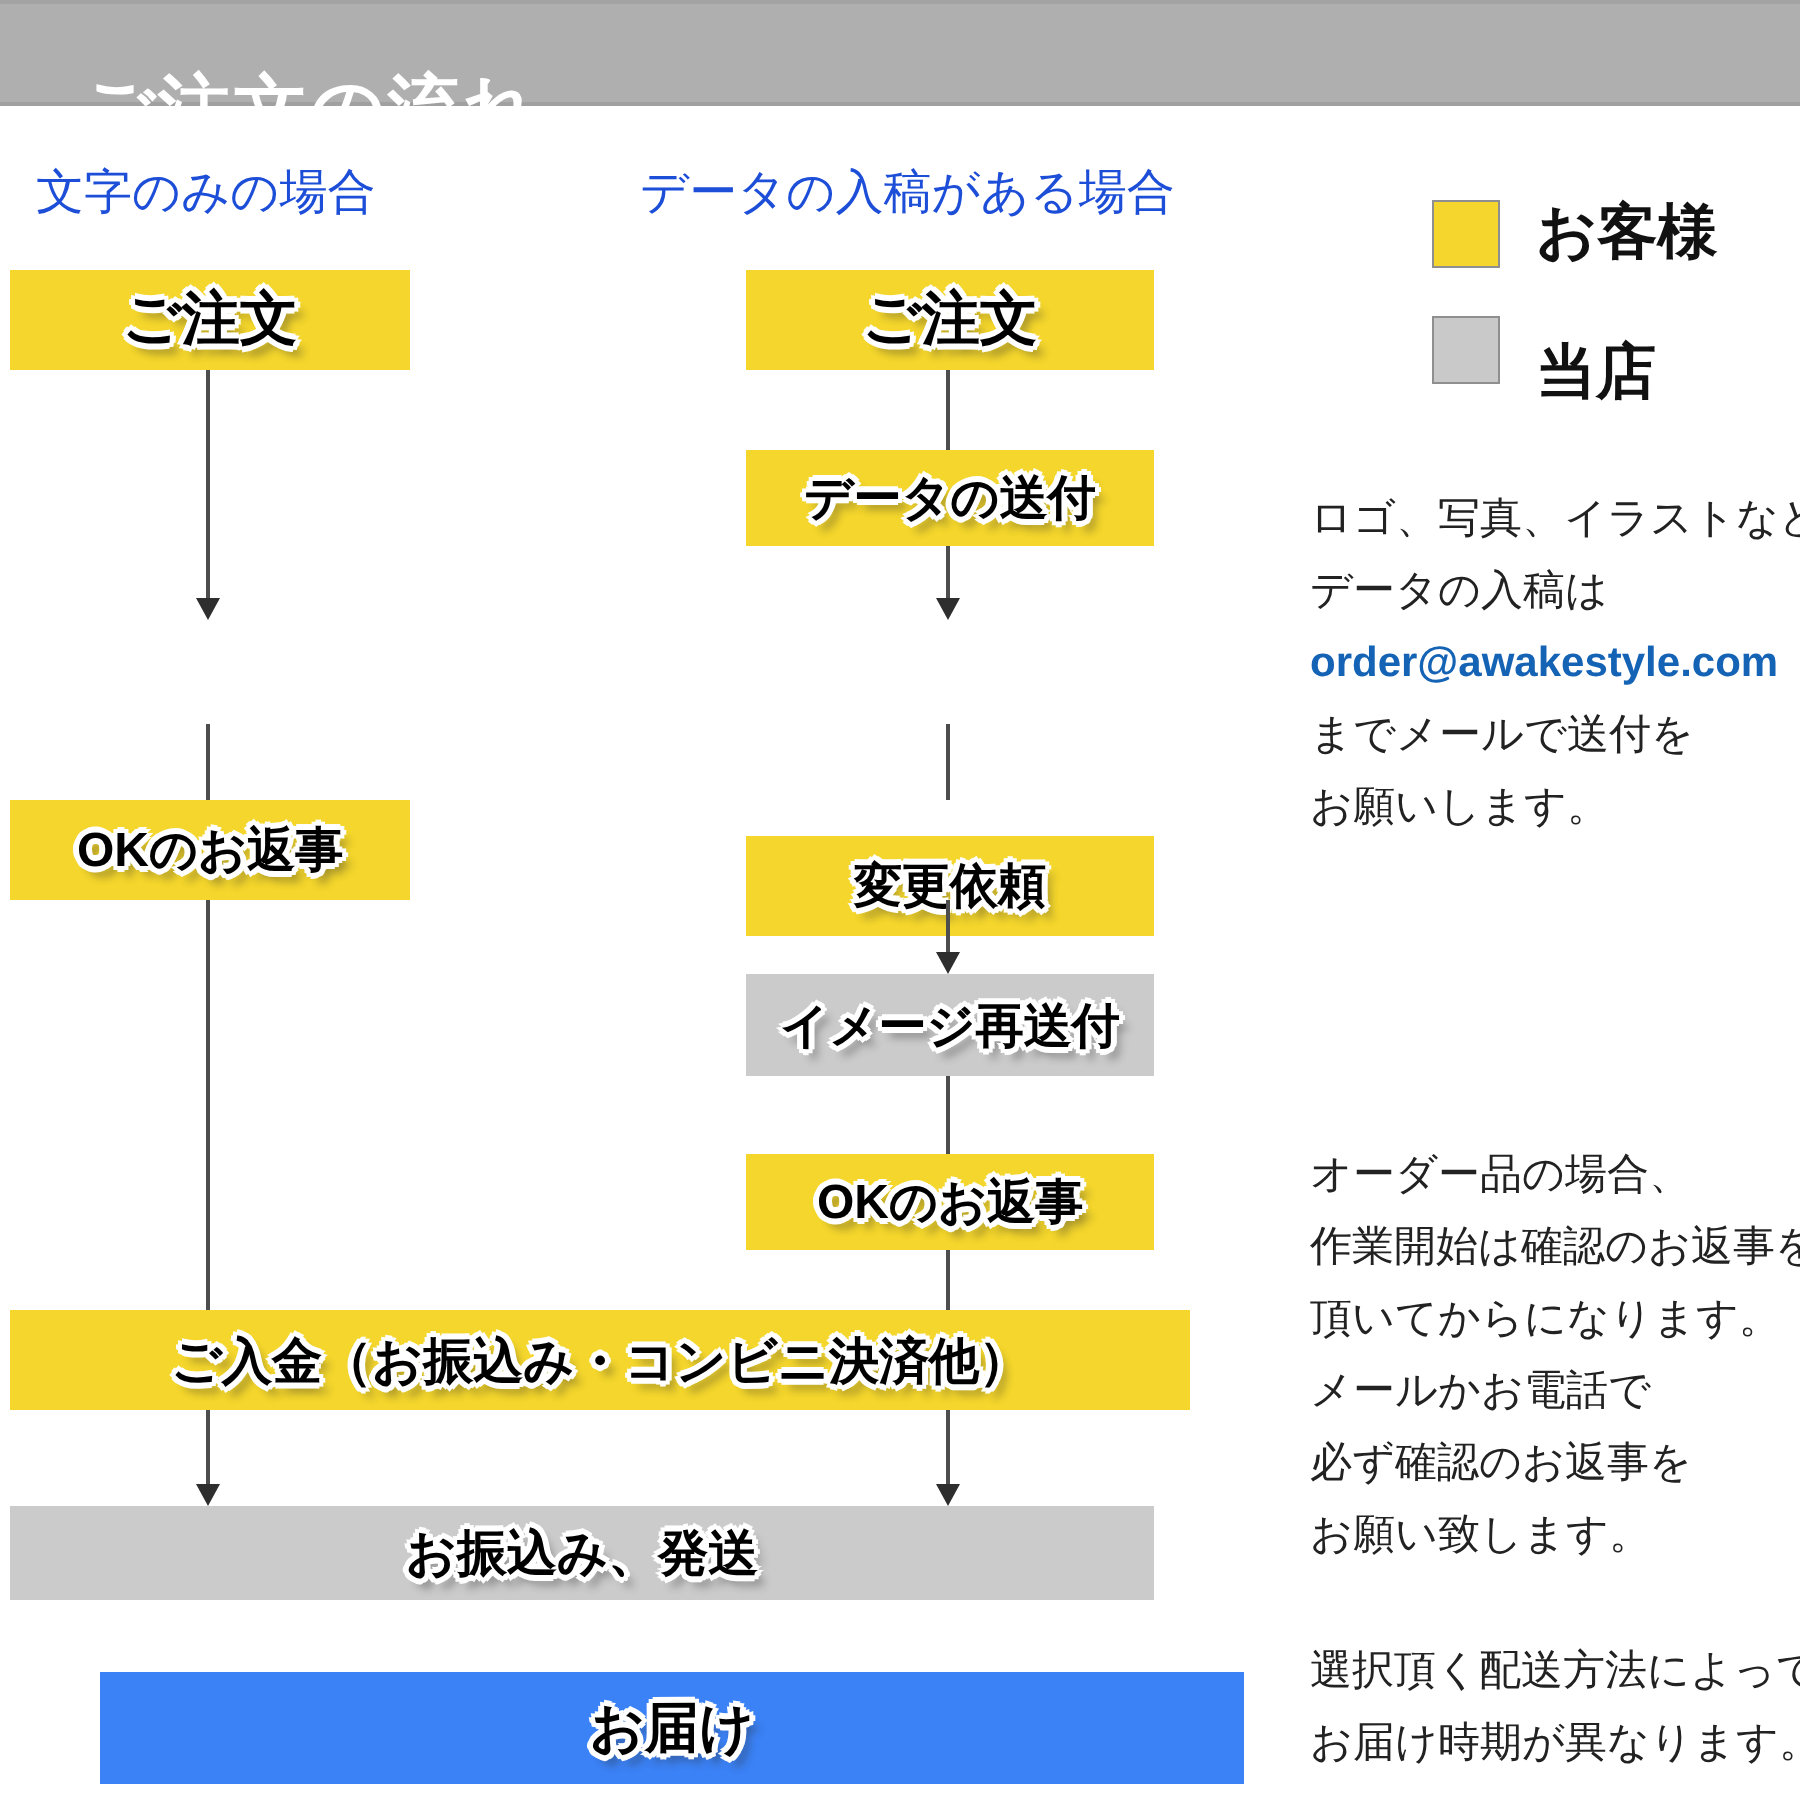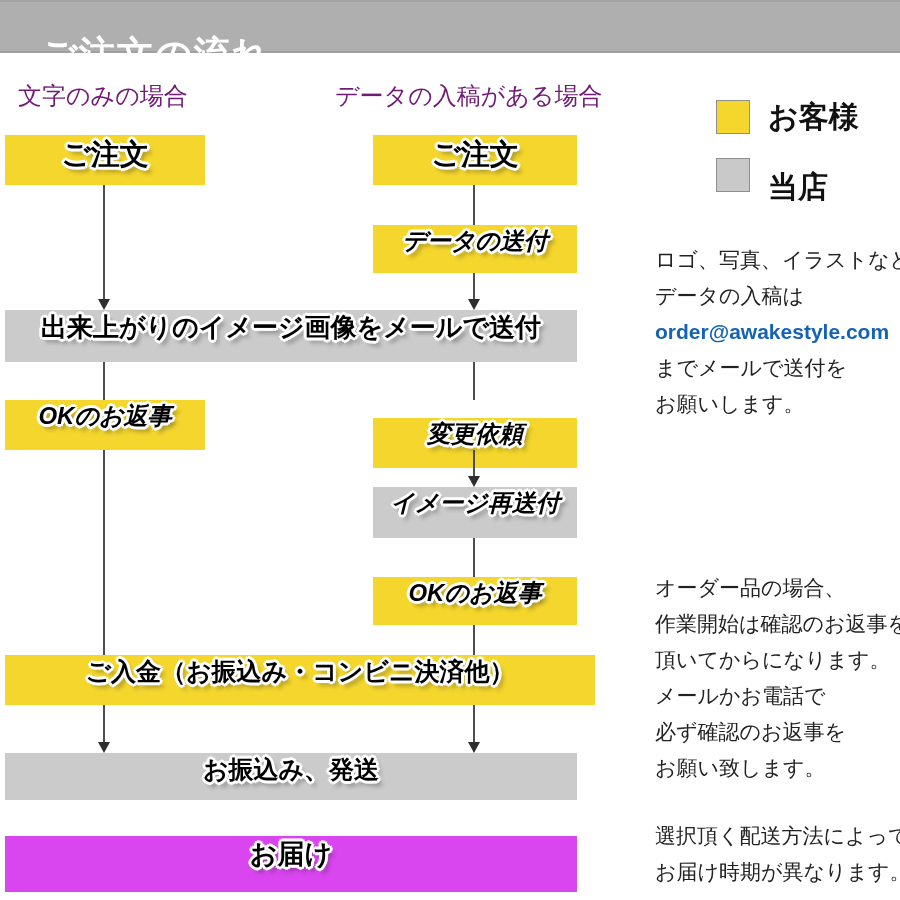--- a/index.html
+++ b/index.html
@@ -11,44 +11,44 @@
   .titlebar{
     position:absolute;left:0;top:0;width:900px;height:53px;
     background:#afafaf;border-top:2px solid #a3a3a3;border-bottom:2px solid #a0a0a0;
     box-sizing:border-box;
   }
   .titlebar .t{
     position:absolute;left:40px;top:0;line-height:50px;
     font-size:37px;font-weight:bold;color:#ffffff;letter-spacing:1px;margin-top:28px;
   }
   
-  .col-label{position:absolute;font-size:24px;color:#701a75;white-space:nowrap;}
+  .col-label{position:absolute;font-size:24px;color:#1d4ed8;white-space:nowrap;}
   
   .swatch{position:absolute;width:34px;height:34px;box-sizing:border-box;border:1px solid #8f8f8f;}
   .sw-yellow{background:#f4d62c;}
   .sw-gray{background:#c9c9c9;}
   .legend-label{position:absolute;font-size:30px;font-weight:bold;color:#111;line-height:34px;white-space:nowrap;}
   
   .fbox{
-    position:absolute;display:flex;align-items:flex-start;justify-content:center;
+    position:absolute;display:flex;align-items:center;justify-content:center;
     box-sizing:border-box;white-space:nowrap;
   }
   .bx-yellow{background:#f4d62c;}
   .bx-gray{background:#cbcbcb;}
-  .bx-green{background:#d946ef;}
+  .bx-green{background:#3b82f6;margin-left:45px;}
   .blabel{
     font-weight:bold;color:#000;
     text-shadow:
       -2px -2px 0 #fff, 0 -2px 0 #fff, 2px -2px 0 #fff,
       -2px  0  0 #fff, 2px  0  0 #fff,
       -2px  2px 0 #fff, 0  2px 0 #fff, 2px  2px 0 #fff,
       -3px 0 0 #fff, 3px 0 0 #fff, 0 -3px 0 #fff, 0 3px 0 #fff,
       4px 5px 4px rgba(40,40,40,0.45);
   }
-  .fs29{font-size:29px;} .fs26{font-size:26px;} .fs25{font-size:25px;} .fs24{font-size:24px;font-style:italic;} .fs27{font-size:27px;}
+  .fs29{font-size:29px;} .fs26{font-size:26px;} .fs25{font-size:25px;} .fs24{font-size:24px;} .fs27{font-size:27px;}
   
   .vline{position:absolute;width:2px;background:#4d4d4d;}
   .ahead{
     position:absolute;width:0;height:0;
     border-left:6px solid transparent;border-right:6px solid transparent;
     border-top:11px solid #2e2e2e;
   }
   
   .note{position:absolute;font-size:21px;color:#222;line-height:36px;white-space:nowrap;}
   .email{color:#1563b5;font-weight:bold;text-decoration:none;text-align:center;}
@@ -56,38 +56,35 @@
 </head>
 <body>
 
 <div class="page">
 
   <div class="titlebar">
     <div class="t">ご注文の流れ</div>
   </div>
 
   <div class="col-label" style="left:18px;top:80px;">文字のみの場合</div>
-  <div class="col-label" style="left:320px;top:80px;margin-left:15px;">データの入稿がある場合</div>
+  <div class="col-label" style="left:320px;top:80px;">データの入稿がある場合</div>
 
   <div class="swatch sw-yellow" style="left:716px;top:100px;"></div>
   <div class="legend-label" style="left:768px;top:100px;">お客様</div>
   <div class="swatch sw-gray" style="left:716px;top:158px;"></div>
   <div class="legend-label" style="left:768px;top:170px;">当店</div>
 
   <div class="fbox bx-yellow" style="left:5px;top:135px;width:200px;height:50px;">
     <span class="blabel fs29">ご注文</span>
   </div>
   <div class="fbox bx-yellow" style="left:373px;top:135px;width:204px;height:50px;">
     <span class="blabel fs29">ご注文</span>
   </div>
   <div class="fbox bx-yellow" style="left:373px;top:225px;width:204px;height:48px;">
     <span class="blabel fs24">データの送付</span>
-  </div>
-  <div class="fbox bx-gray" style="left:5px;top:310px;width:572px;height:52px;">
-    <span class="blabel fs26">出来上がりのイメージ画像をメールで送付</span>
   </div>
   <div class="fbox bx-yellow" style="left:5px;top:400px;width:200px;height:50px;">
     <span class="blabel fs24">OKのお返事</span>
   </div>
   <div class="fbox bx-yellow" style="left:373px;top:400px;width:204px;height:50px;margin-top:18px;">
     <span class="blabel fs24">変更依頼</span>
   </div>
   <div class="fbox bx-gray" style="left:373px;top:487px;width:204px;height:51px;">
     <span class="blabel fs24">イメージ再送付</span>
   </div>

